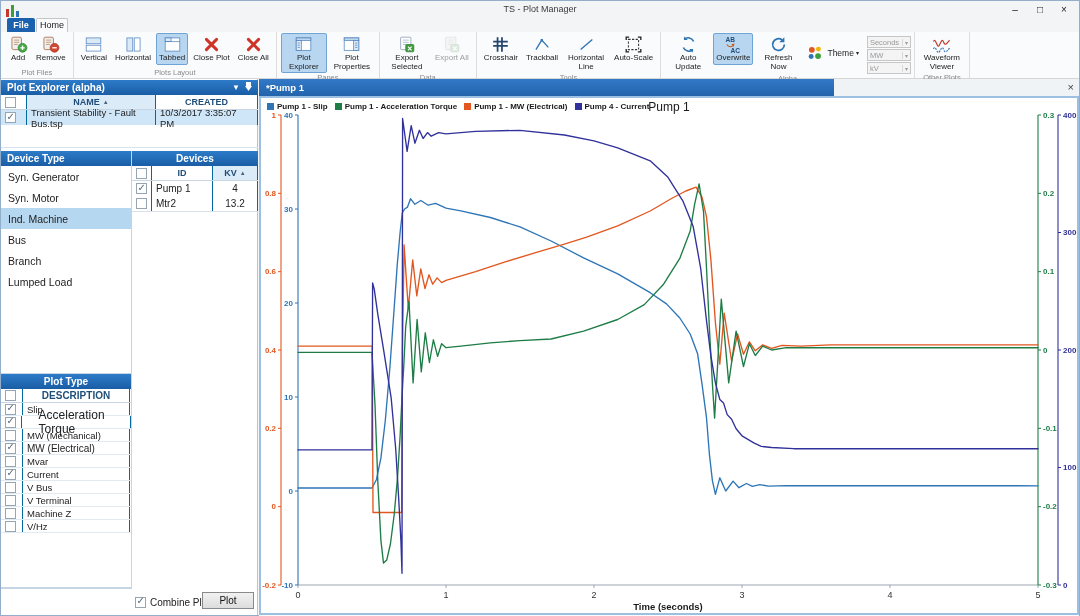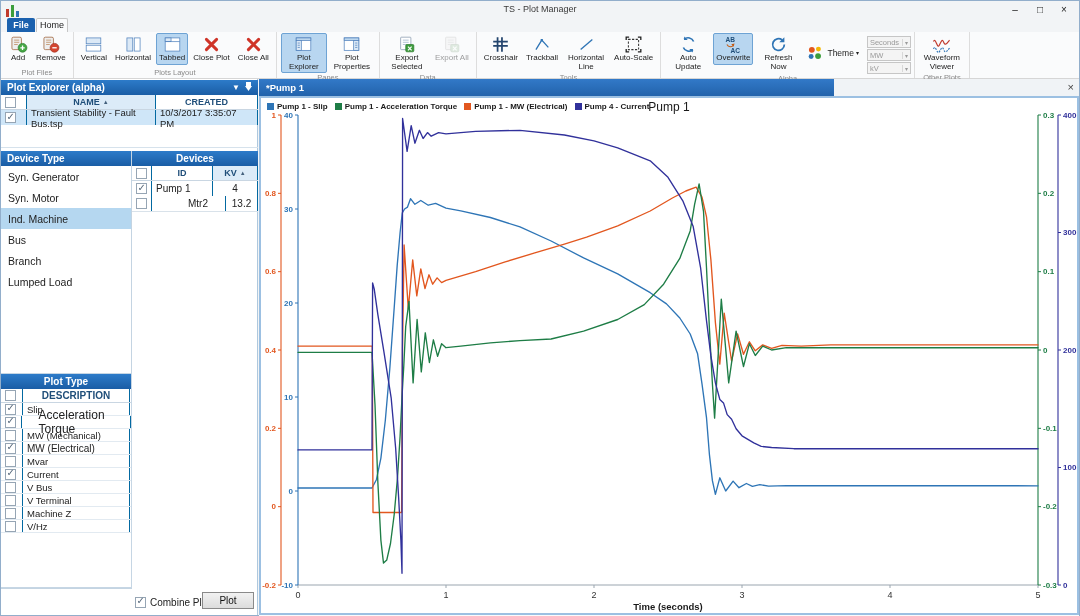--- a/index.html
+++ b/index.html
@@ -360,21 +360,21 @@
           <div style="width: 20px;">
             <span class="cb checked"></span>
           </div>
           <div style="width: 61px;">Pump 1</div>
           <div style="width: 45px; justify-content: center;">4</div>
         </div>
         <div class="trow" style="height: 15px;">
           <div style="width: 20px;">
             <span class="cb"></span>
           </div>
-          <div style="width: 61px; margin-left: 32px;">Mtr2</div>
+          <div style="width: 61px;">Mtr2</div>
           <div style="width: 45px; justify-content: center;">13.2</div>
         </div>
       </div>
     <div id="vdiv"></div>
 
     <div id="pt-panel">
       <div class="bluehdr">
         <span style="margin:0 auto">Plot Type</span>
       </div>
       <div id="pt-table">

